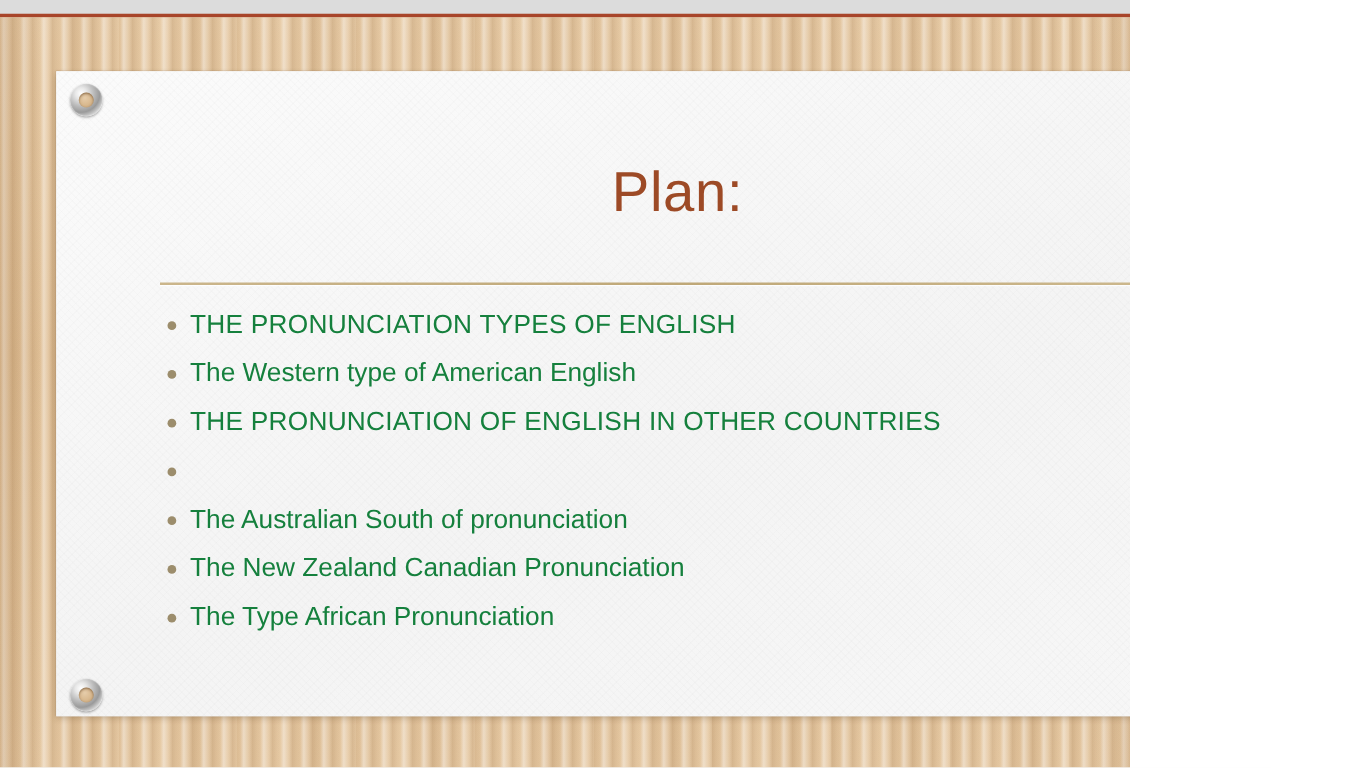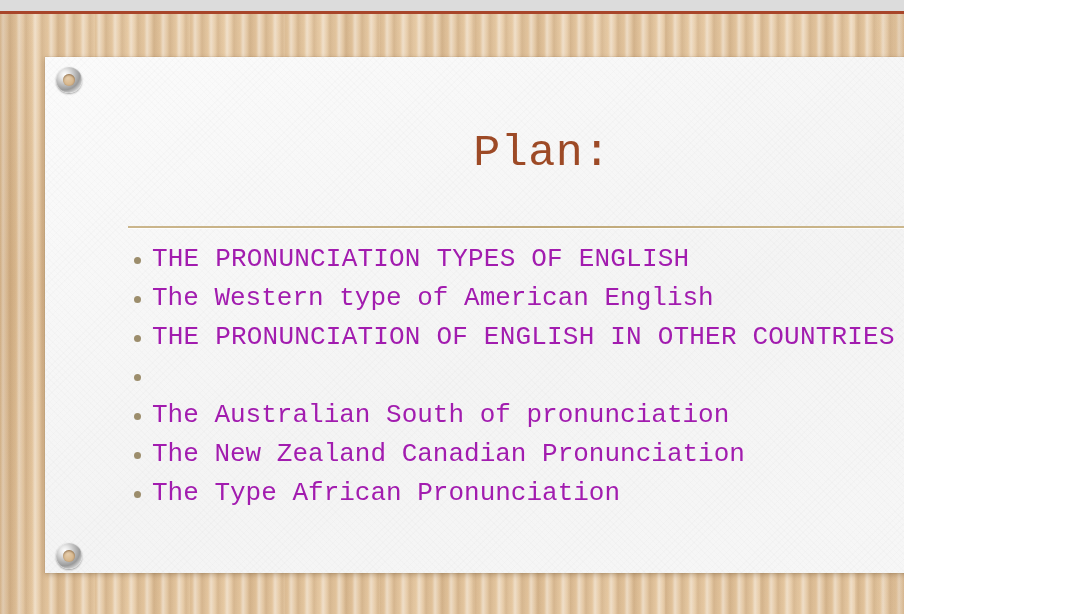--- a/index.html
+++ b/index.html
@@ -7,21 +7,21 @@
     margin: 0;
     padding: 0;
     background: #ffffff;
   }
 
   #slide-root {
     position: relative;
     width: 904px;
     height: 614px;
     overflow: hidden;
-    font-family: Liberation Mono, monospace;
+    font-family: Liberation Sans, sans-serif;
     background: #d9d9d9;
   }
 
   
   .top-strip {
     position: absolute;
     left: 0; top: 0;
     width: 1076px;
     height: 11px;
     background: #dcdcdc;
@@ -167,23 +167,23 @@
     top: 240px;
     width: 880px;
     margin: 0;
     padding: 0;
     list-style: none;
   }
   .bullet-item {
     position: relative;
     height: 39px;
     padding-left: 24px;
-    font-size: 26px;
+    font-size: 21px;
     line-height: 39px;
-    color: #a21caf;
+    color: #15803d;
     white-space: nowrap;
   }
   .bullet-item.caps {
     letter-spacing: 0.2px;
   }
   .bullet-dot {
     position: absolute;
     left: 6px;
     top: 17px;
     width: 7px;

